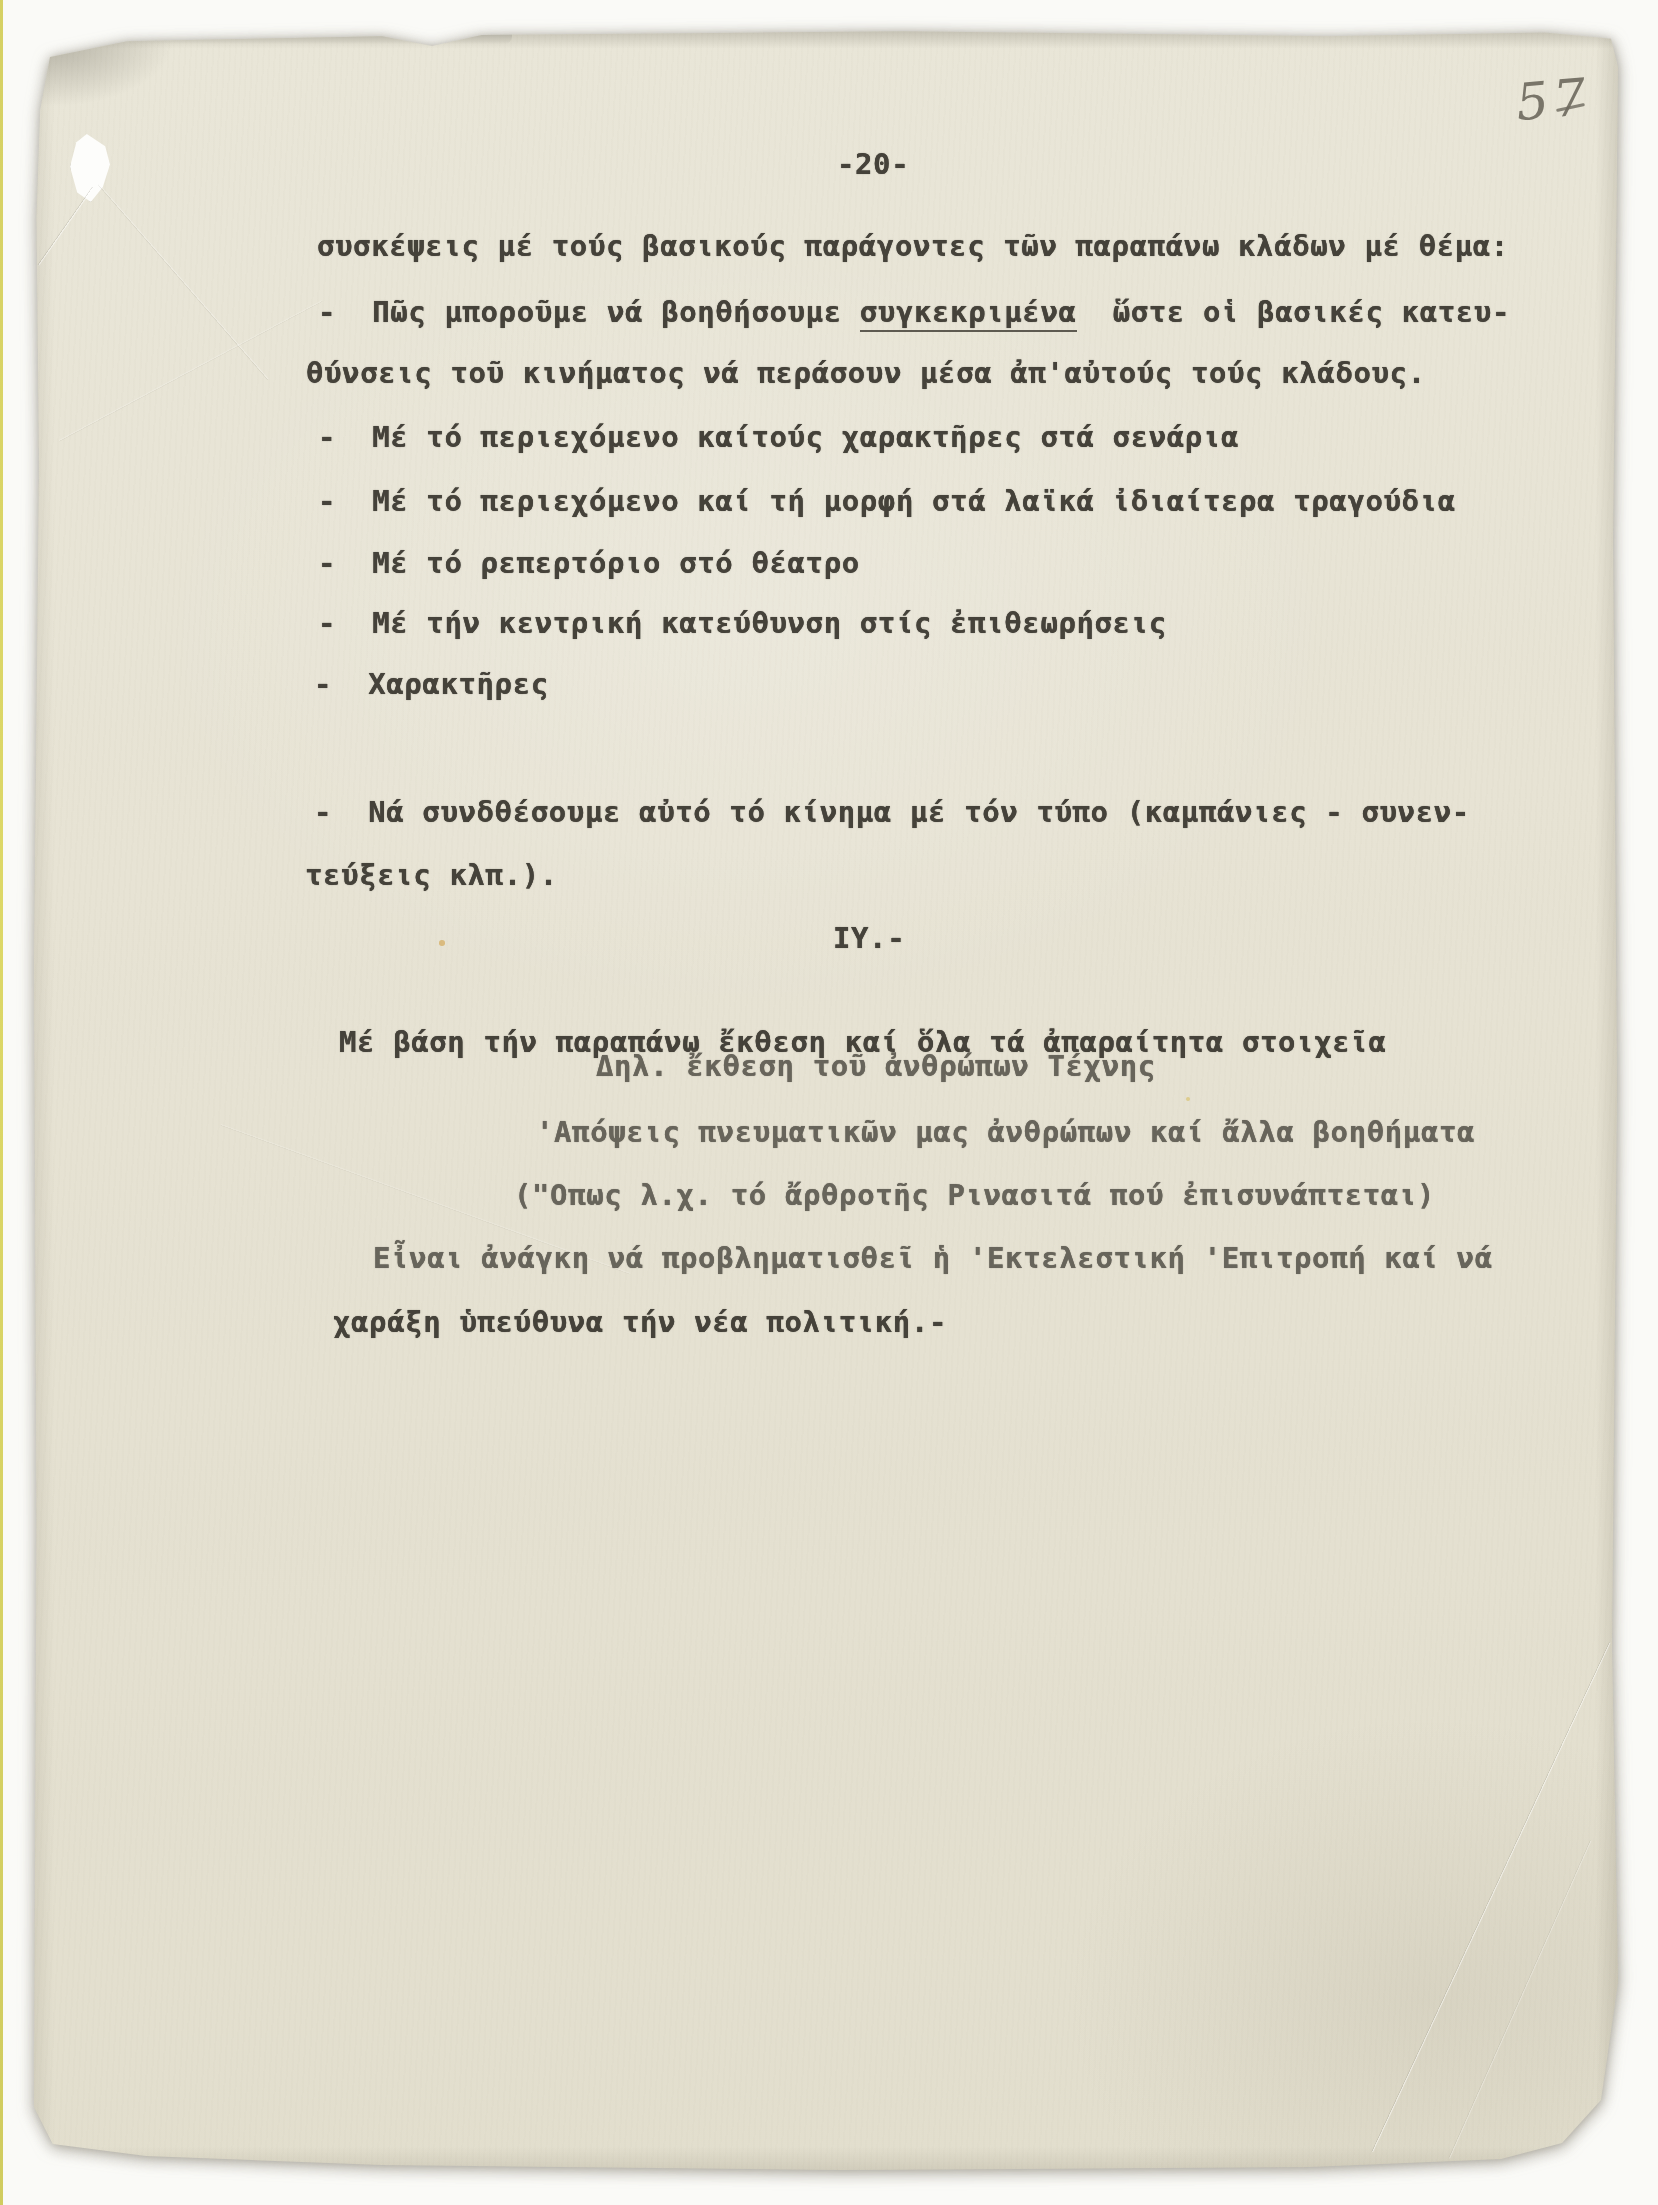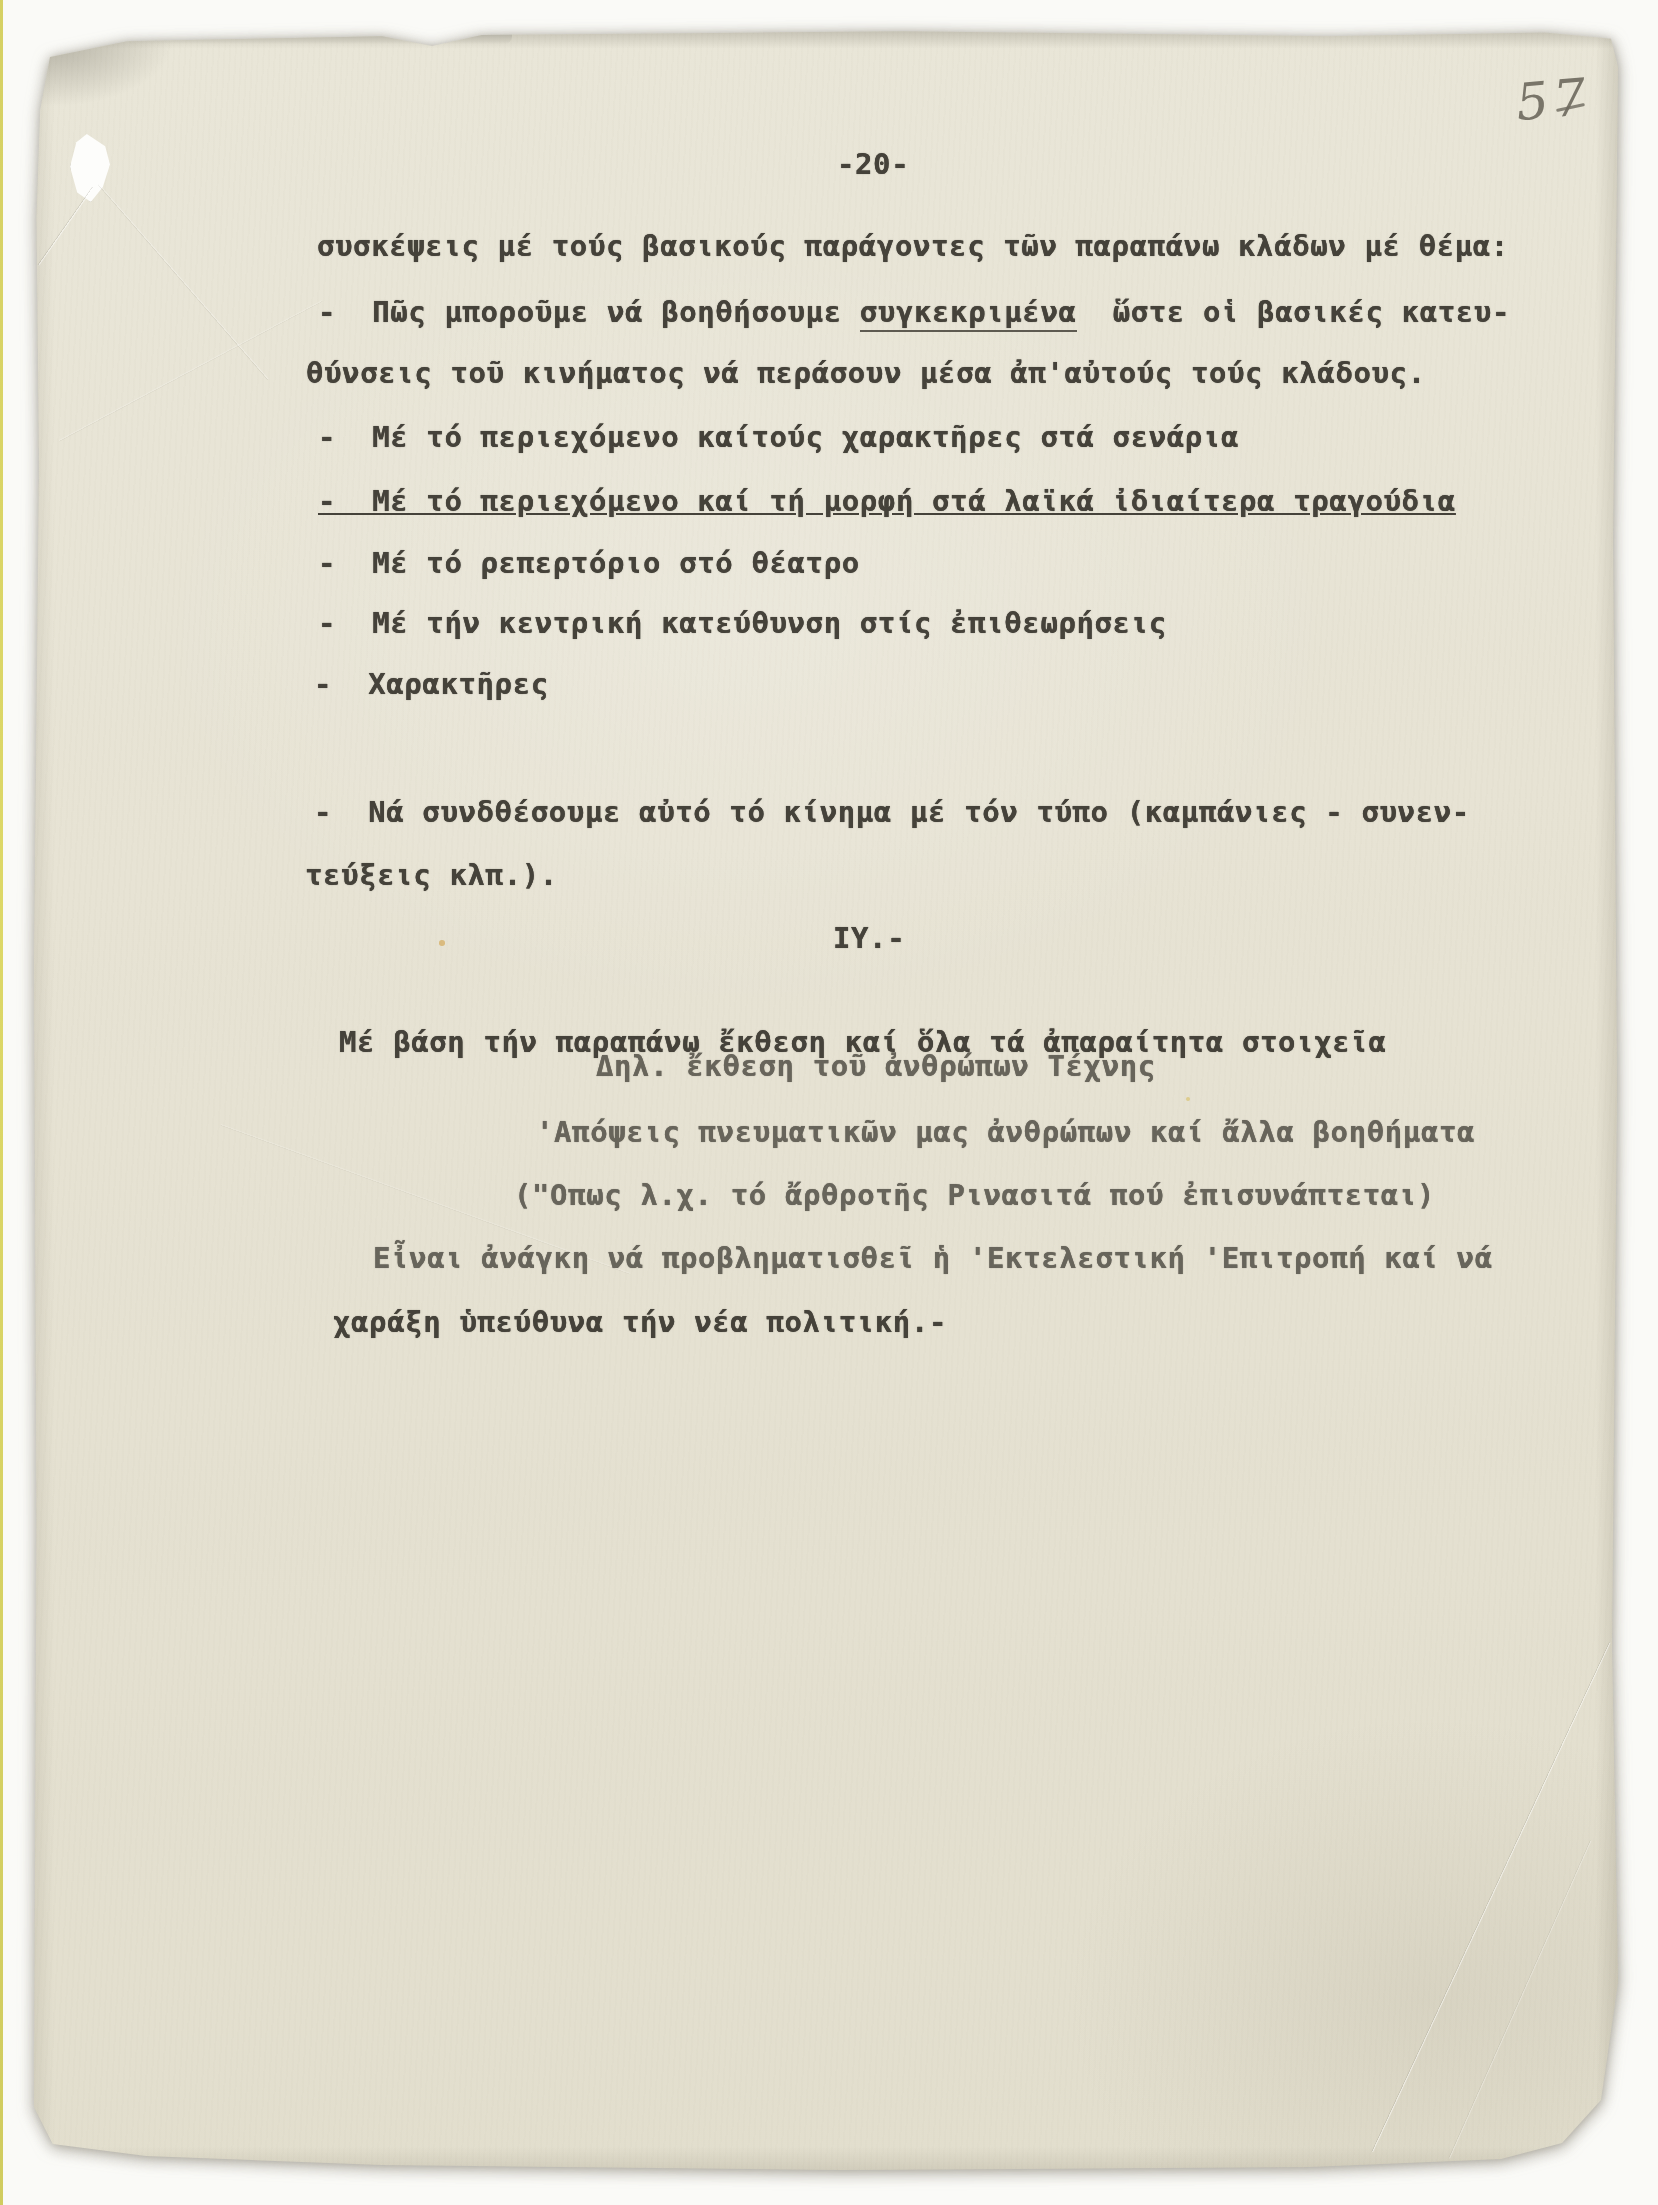--- a/index.html
+++ b/index.html
@@ -117,21 +117,21 @@
 
       <div class="fleck" style="left:405px;top:910px;width:5.6px;height:5.6px;background:#cf9a3a;opacity:.55;"></div>
       <div class="fleck" style="left:1152px;top:1067px;width:4.4px;height:4.4px;background:#d6b84a;opacity:.5;"></div>
 
       <div class="text-layer">
           <div class="line" style="left: 837px; top: 144px;">-20-</div>
           <div class="line" style="left: 317px; top: 226px;">συσκέψεις μέ τούς βασικούς παράγοντες τῶν παραπάνω κλάδων μέ θέμα:</div>
           <div class="line" style="left: 318px; top: 292px;">-  Πῶς μποροῦμε νά βοηθήσουμε <span class="underline">συγκεκριμένα</span>  ὥστε οἱ βασικές κατευ-</div>
           <div class="line" style="left: 306px; top: 353px;">θύνσεις τοῦ κινήματος νά περάσουν μέσα ἀπ'αὐτούς τούς κλάδους.</div>
           <div class="line" style="left: 318px; top: 417px;">-  Μέ τό περιεχόμενο καίτούς χαρακτῆρες στά σενάρια</div>
-          <div class="line" style="left: 318px; top: 481px; text-decoration: underline;">-  Μέ τό περιεχόμενο καί τή μορφή στά λαϊκά ἰδιαίτερα τραγούδια</div>
+          <div class="line" style="left: 318px; top: 481px;">-  Μέ τό περιεχόμενο καί τή μορφή στά λαϊκά ἰδιαίτερα τραγούδια</div>
           <div class="line" style="left: 318px; top: 543px;">-  Μέ τό ρεπερτόριο στό θέατρο</div>
           <div class="line" style="left: 318px; top: 603px;">-  Μέ τήν κεντρική κατεύθυνση στίς ἐπιθεωρήσεις</div>
           <div class="line" style="left: 314px; top: 664px; text-align: center;">-  Χαρακτῆρες</div>
           <div class="line" style="left: 314px; top: 792px;">-  Νά συνδθέσουμε αὐτό τό κίνημα μέ τόν τύπο (καμπάνιες - συνεν-</div>
           <div class="line" style="left: 305px; top: 855px;">τεύξεις κλπ.).</div>
           <div class="line" style="left: 833px; top: 918px;">ΙΥ.-</div>
           <div class="line" style="left: 339px; top: 1022px;">Μέ βάση τήν παραπάνω ἔκθεση καί ὅλα τά ἀπαραίτητα στοιχεῖα</div>
           <div class="line faint" style="left: 596px; top: 1046px;">Δηλ. ἔκθεση τοῦ ἀνθρώπων Τέχνης</div>
           <div class="line faint" style="left: 536px; top: 1112px;">'Απόψεις πνευματικῶν μας ἀνθρώπων καί ἄλλα βοηθήματα</div>
           <div class="line faint" style="left: 514px; top: 1175px;">("Οπως λ.χ. τό ἄρθροτῆς Ρινασιτά πού ἐπισυνάπτεται)</div>

